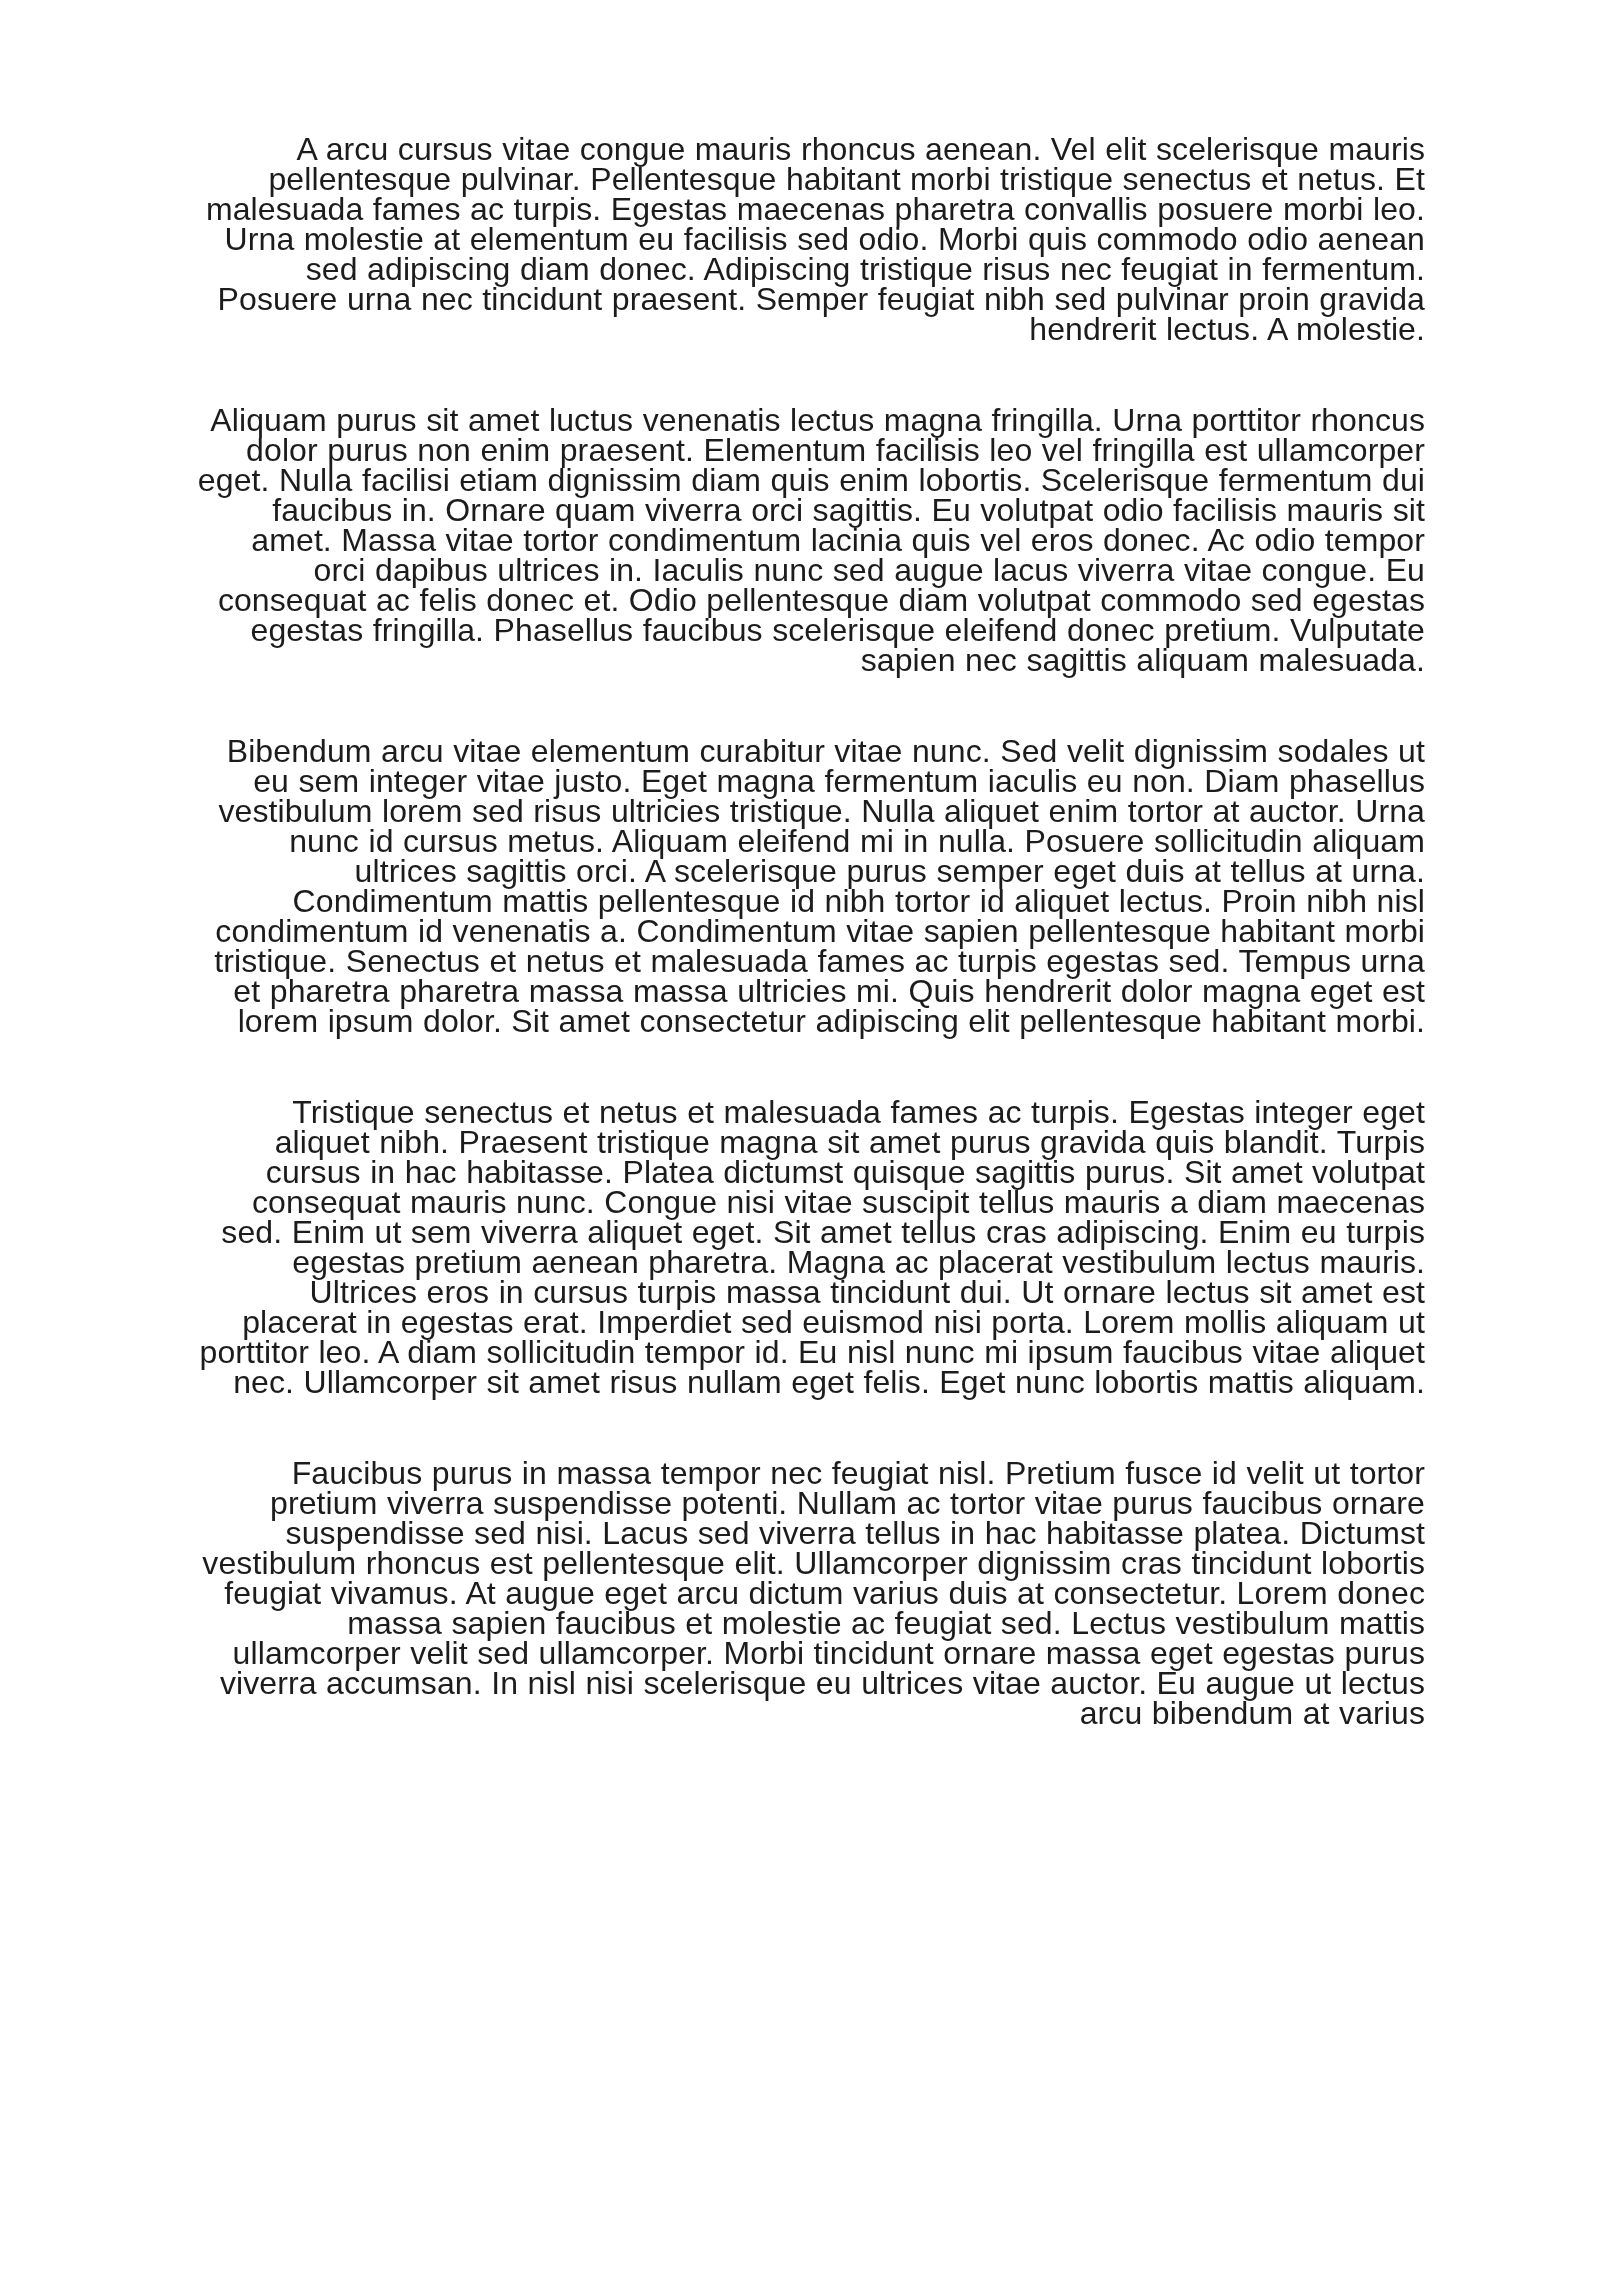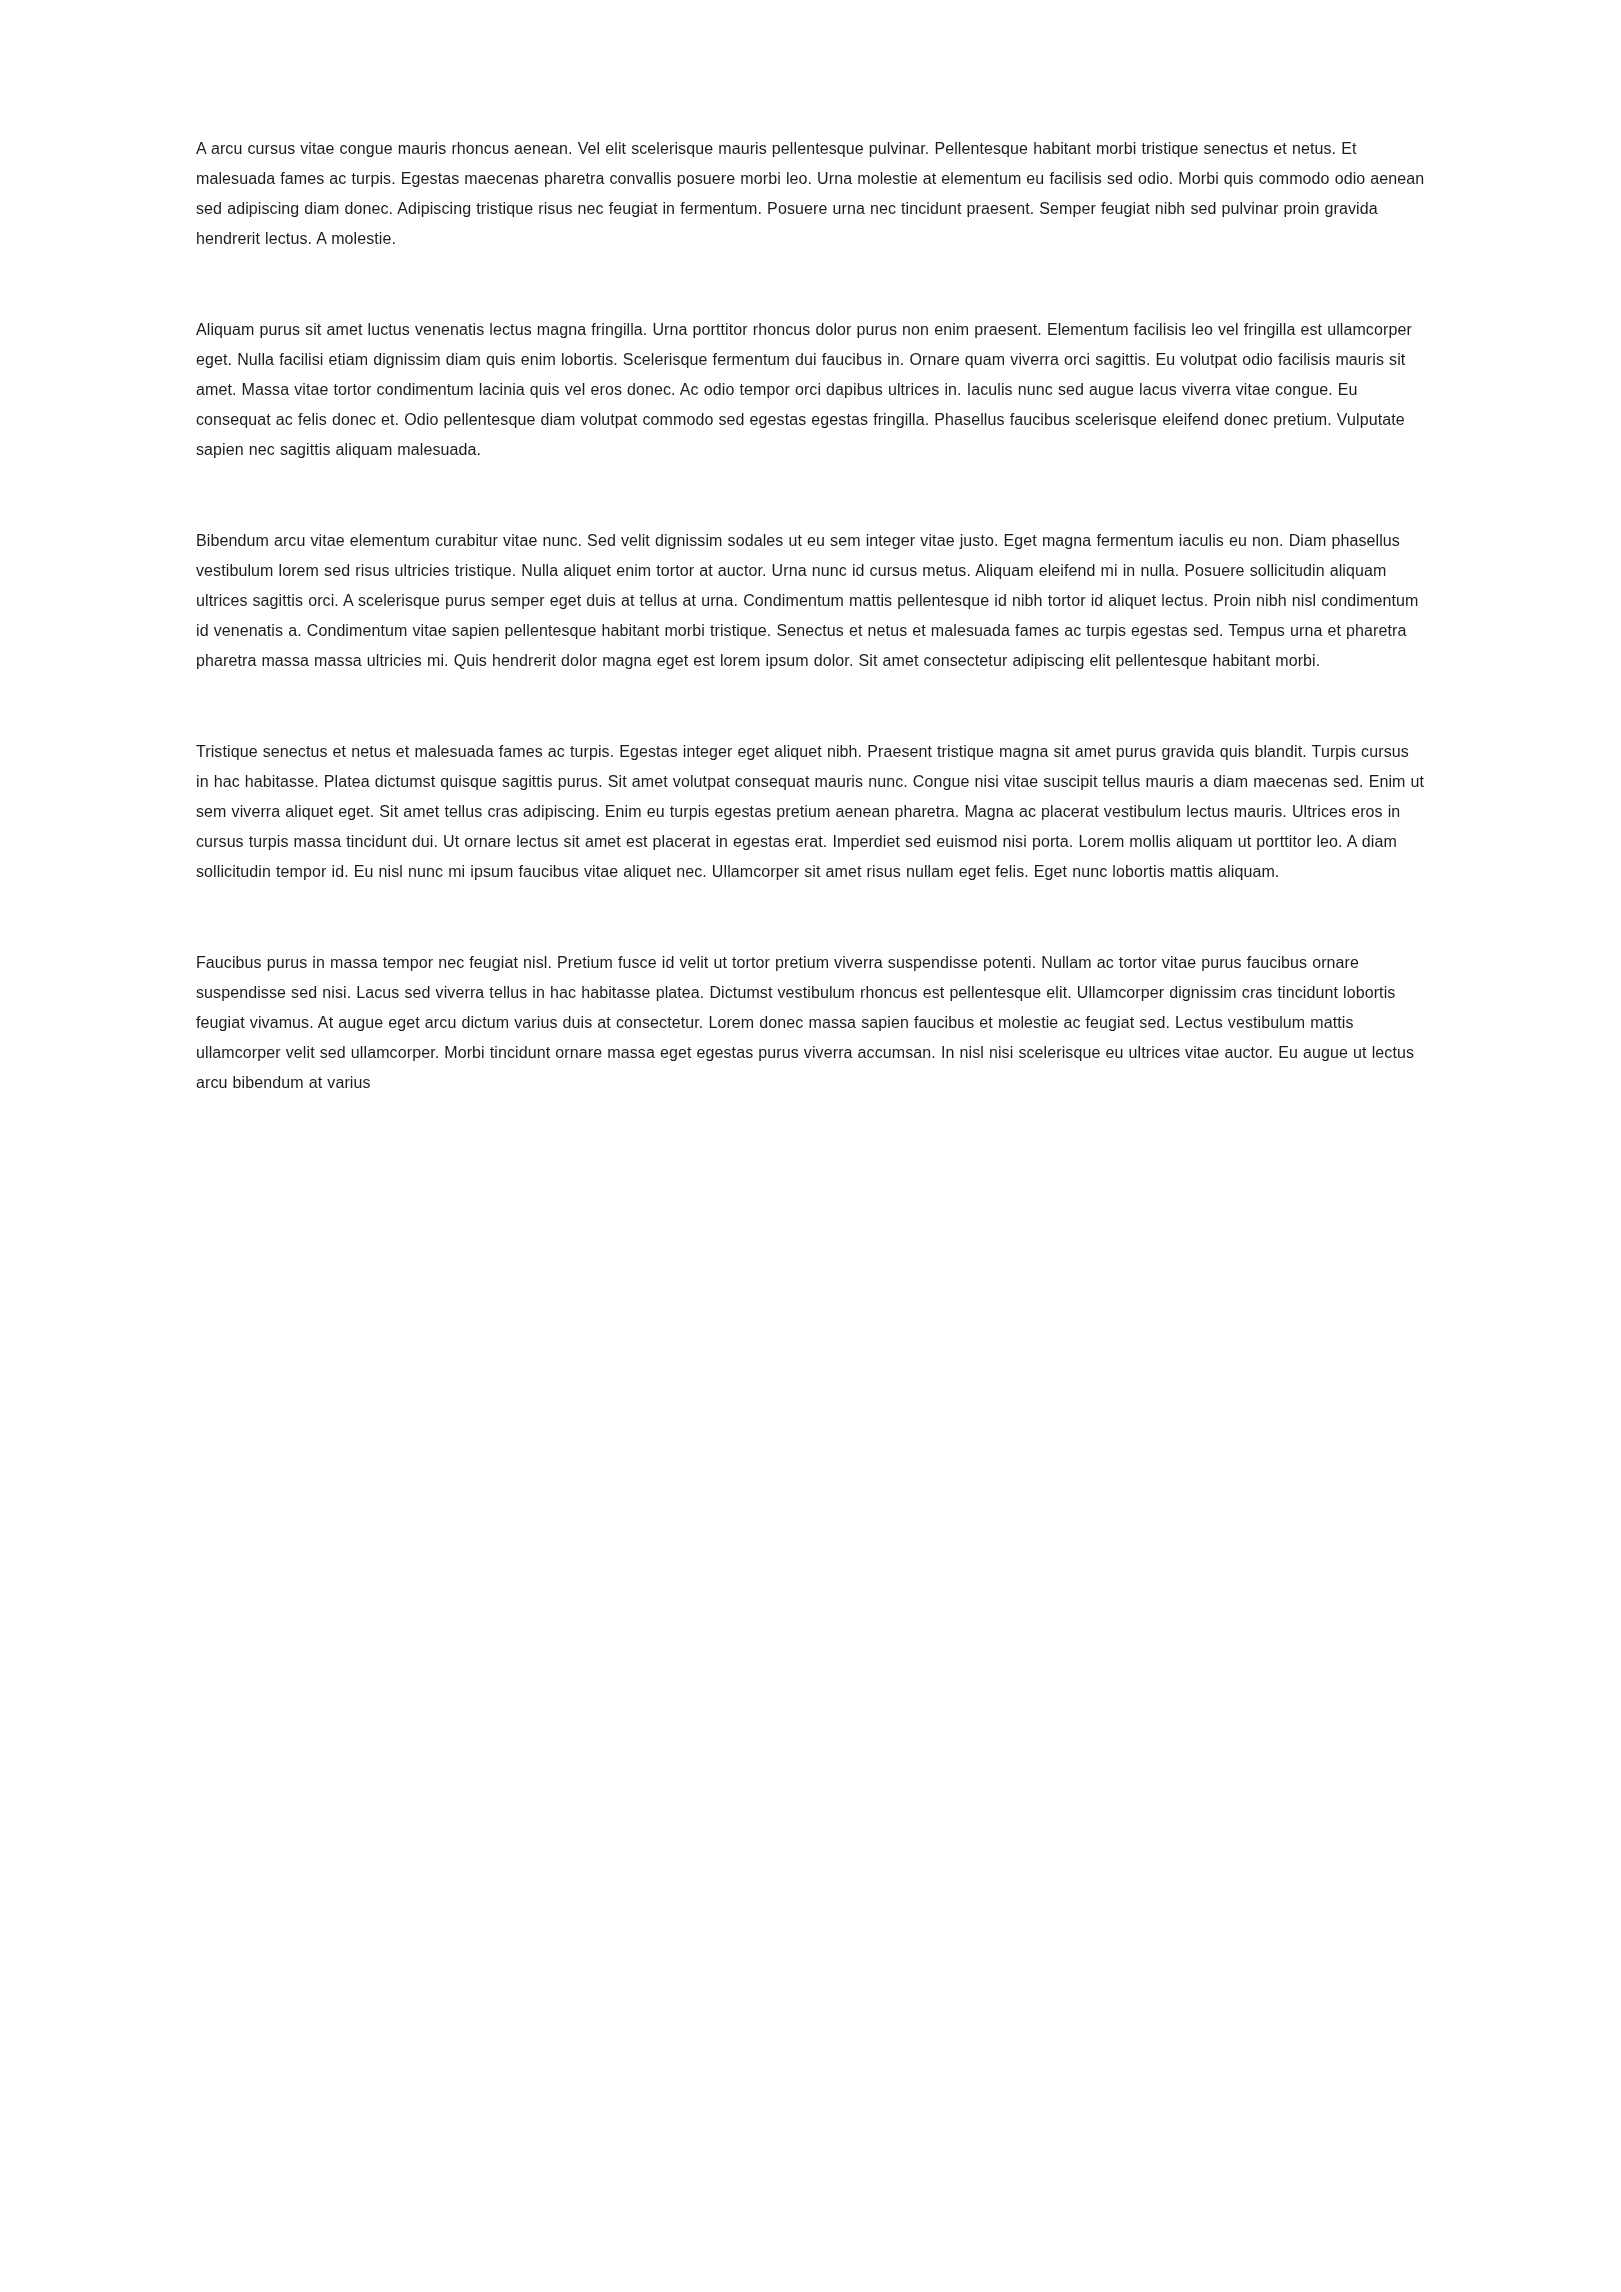--- a/index.html
+++ b/index.html
@@ -15,24 +15,24 @@
   .page {
     box-sizing: border-box;
     width: 1621px;
     height: 2293px;
     background: #ffffff;
     padding: 134px 196px 0 196px;
     overflow: hidden;
   }
   .paragraph {
     font-family: "Liberation Sans", sans-serif;
-    font-size: 16px;
+    font-size: 32px;
     line-height: 30px;
     color: #1c1c1c;
-    text-align: left;
+    text-align: right;
     margin: 0 0 61px 0;
     letter-spacing: 0.1px;
     word-spacing: 0.5px;
   }
 </style>
 </head>
 <body>
 
 <div class="page">
   <p class="paragraph">A arcu cursus vitae congue mauris rhoncus aenean. Vel elit scelerisque mauris pellentesque pulvinar. Pellentesque habitant morbi tristique senectus et netus. Et malesuada fames ac turpis. Egestas maecenas pharetra convallis posuere morbi leo. Urna molestie at elementum eu facilisis sed odio. Morbi quis commodo odio aenean sed adipiscing diam donec. Adipiscing tristique risus nec feugiat in fermentum. Posuere urna nec tincidunt praesent. Semper feugiat nibh sed pulvinar proin gravida hendrerit lectus. A molestie.</p>

